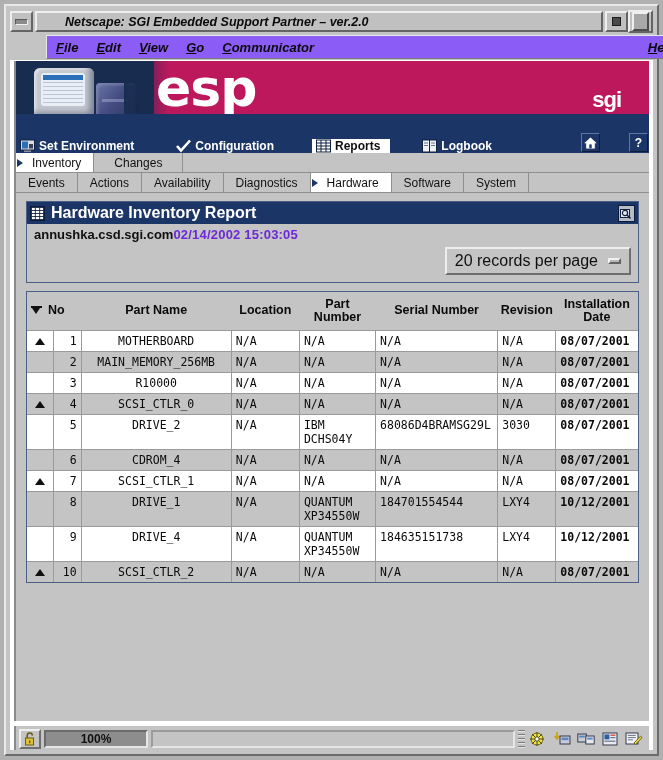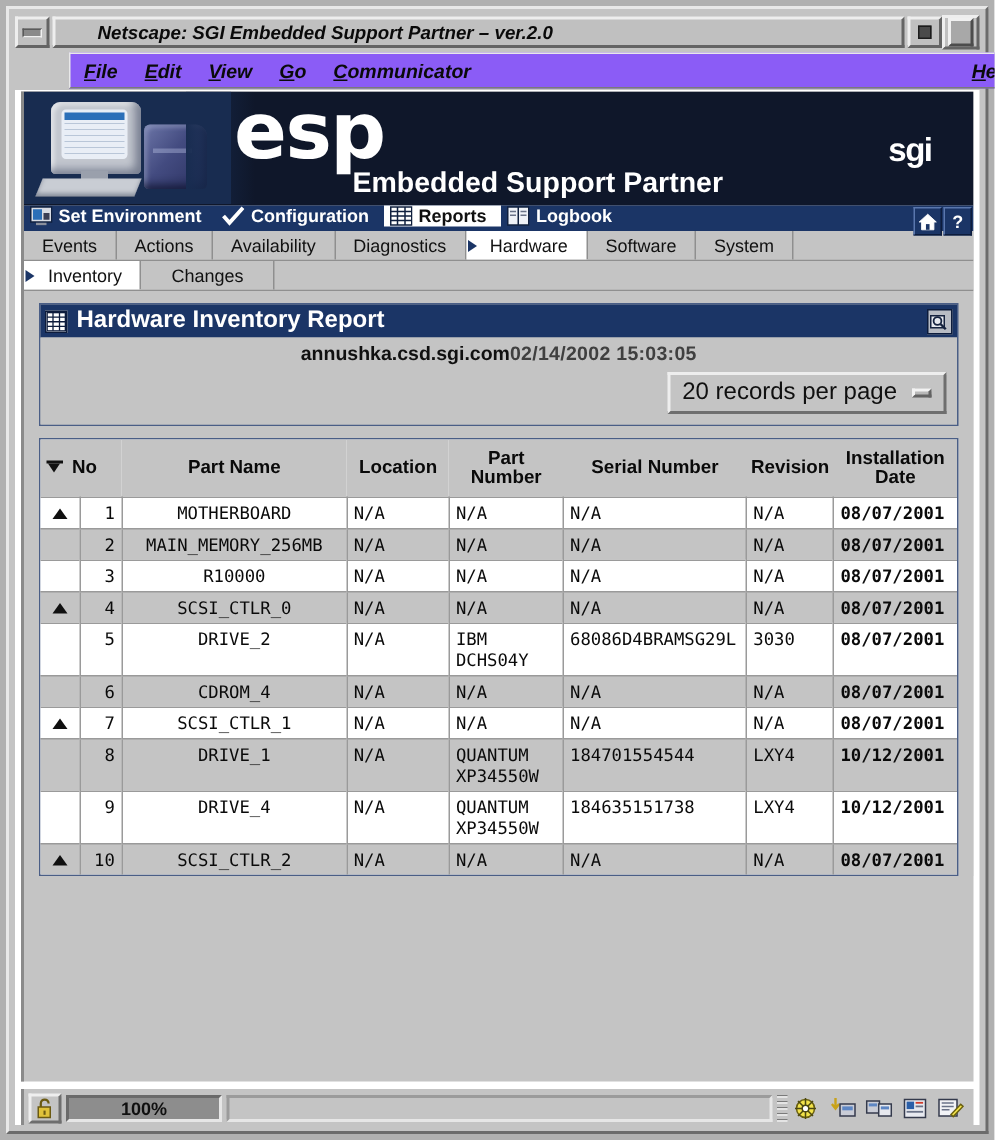--- a/index.html
+++ b/index.html
@@ -138,22 +138,22 @@
     width: 635px; height: 660px;
     background: #c4c4c4;
     border-left: 2px solid #8a8a8a;
     box-sizing: border-box;
     overflow: hidden;
   }
 
   
   .banner {
     position: relative;
-    height: 76px;
-    background: #0f172a;
+    height: 53px;
+    background: #be185d;
     overflow: hidden;
   }
   .banner-art {
     position: absolute;
     left: 0; top: 0;
     width: 138px; height: 75px;
     background: #182c50;
     overflow: hidden;
   }
   
@@ -237,25 +237,26 @@
     font-family: Liberation Sans, sans-serif;
     font-weight: bold;
     font-size: 22px;
     line-height: 34px;
     color: #ffffff;
     letter-spacing: -1px;
   }
 
   
   .nav-primary {
-    height: 17px;
+    height: 39px;
     background: #1b3566;
     display: flex;
-    align-items: flex-start;
+    align-items: flex-end;
     position: relative;
+    gap: 28px;
   }
   .nav-p-item {
     display: flex; align-items: center; gap: 4px;
     padding: 0 10px 0 4px;
     color: #ffffff;
     font-size: 12px;
     font-weight: bold;
     white-space: nowrap;
   }
   .nav-p-item.active {
@@ -355,33 +356,33 @@
     width: 17px; height: 17px;
     flex: none;
     background: #b8bcc4;
     border: 1px solid #0d1c3c;
     box-sizing: border-box;
     display: flex; align-items: center; justify-content: center;
   }
   .report-meta {
     display: flex;
     align-items: center;
-    justify-content: center;
+    justify-content: flex-start;
     padding: 3px 7px 1px 7px;
     background: #c4c4c4;
   }
   .report-host {
     font-size: 13px;
     font-weight: bold;
     color: #101010;
   }
   .report-stamp {
     font-size: 13px;
     font-weight: bold;
-    color: #404040;
+    color: #6d28d9;
     letter-spacing: .2px;
   }
   .report-controls {
     display: flex;
     justify-content: flex-end;
     padding: 4px 7px 7px 7px;
     background: #c4c4c4;
   }
   .option-menu {
     display: flex; align-items: center; gap: 10px;
@@ -665,20 +666,31 @@
 
           <div class="nav-right-btn">
             <svg width="13" height="12" viewBox="0 0 13 12">
               <path d="M6.5 0.8 L12.2 6 L10.6 6 L10.6 11.2 L2.4 11.2 L2.4 6 L0.8 6 Z" fill="#ffffff" stroke="#ffffff" stroke-width="0.6"></path>
               <rect x="5.3" y="7.4" width="2.4" height="3.8" fill="#1b3566"></rect>
             </svg>
           </div>
           <div class="nav-right-btn">
             <span>?</span>
           </div>
+        </div>
+
+        <div class="tabrow tertiary">
+          <div class="tab active with-arrow">
+            <span class="arrow"></span>
+            <span>Inventory</span>
+          </div>
+          <div class="tab" style="padding:0 20px;">
+            <span>Changes</span>
+          </div>
+          <div class="tab-fill"></div>
         </div>
 
         <div class="tabrow">
           <div class="tab">
               <span>Events</span>
             </div>
           <div class="tab">
               <span>Actions</span>
             </div>
           <div class="tab">
@@ -690,31 +702,20 @@
           <div class="tab active with-arrow">
             <span class="arrow"></span>
             <span>Hardware</span>
           </div>
           <div class="tab">
               <span>Software</span>
             </div>
           <div class="tab">
               <span>System</span>
             </div>
-          <div class="tab-fill"></div>
-        </div>
-
-        <div class="tabrow tertiary">
-          <div class="tab active with-arrow">
-            <span class="arrow"></span>
-            <span>Inventory</span>
-          </div>
-          <div class="tab" style="padding:0 20px;">
-            <span>Changes</span>
-          </div>
           <div class="tab-fill"></div>
         </div>
 
         <div class="report-wrap">
           <div class="report-panel">
 
             <div class="report-titlebar">
               <svg class="report-title-icon" viewBox="0 0 15 15">
                 <rect x="0.5" y="0.5" width="14" height="14" fill="#ffffff" stroke="#0d1c3c"></rect>
                 <line x1="0.5" y1="4" x2="14.5" y2="4" stroke="#0d1c3c"></line>

